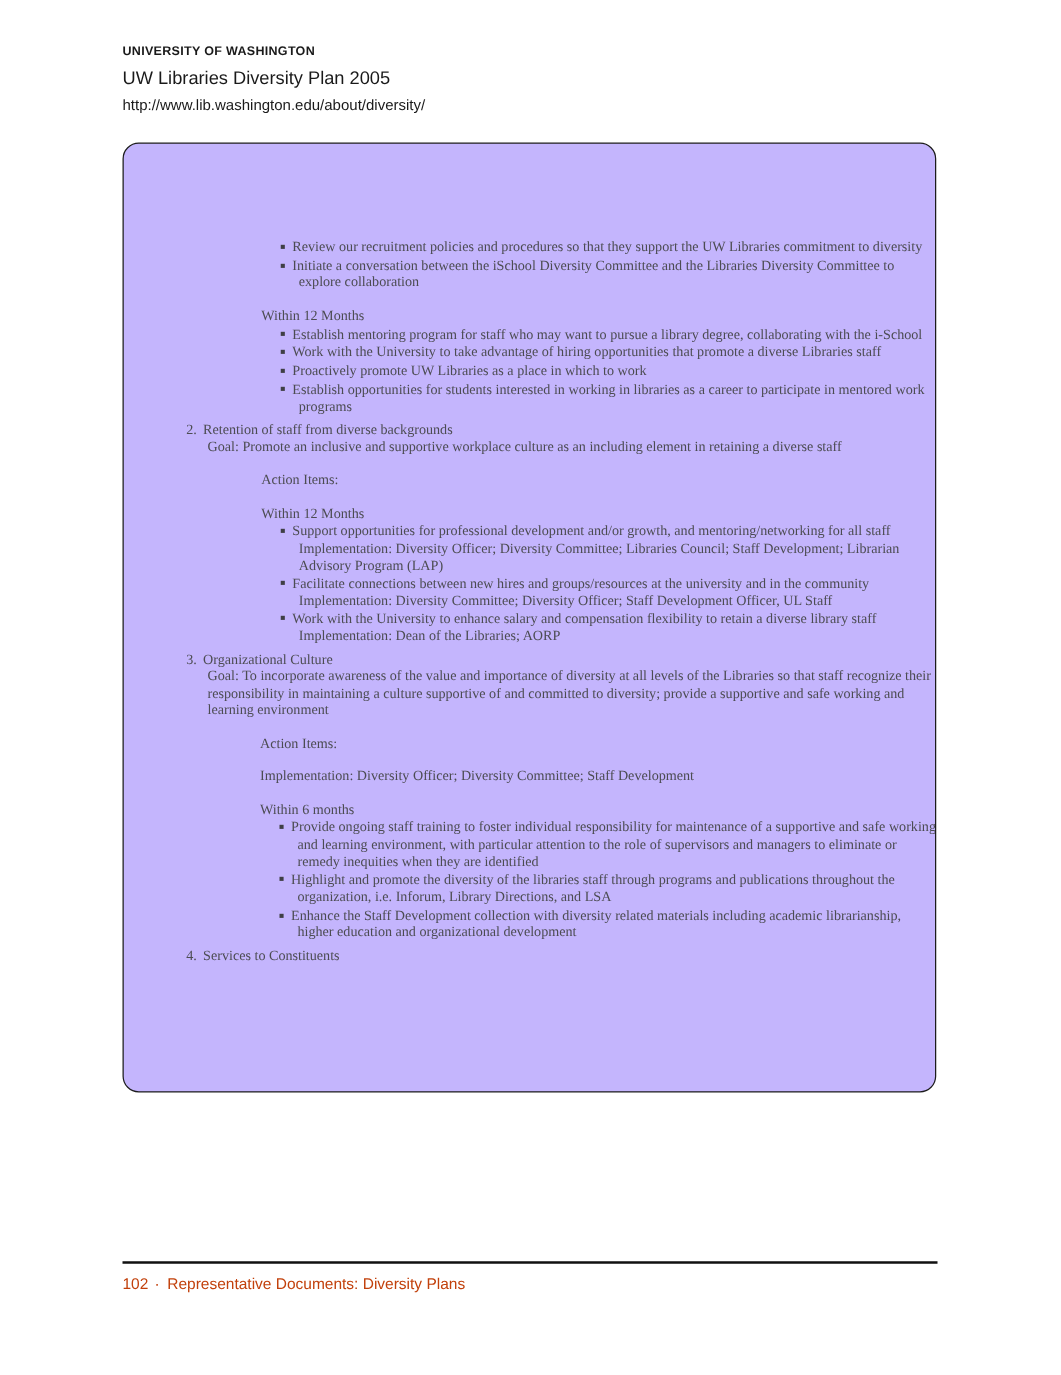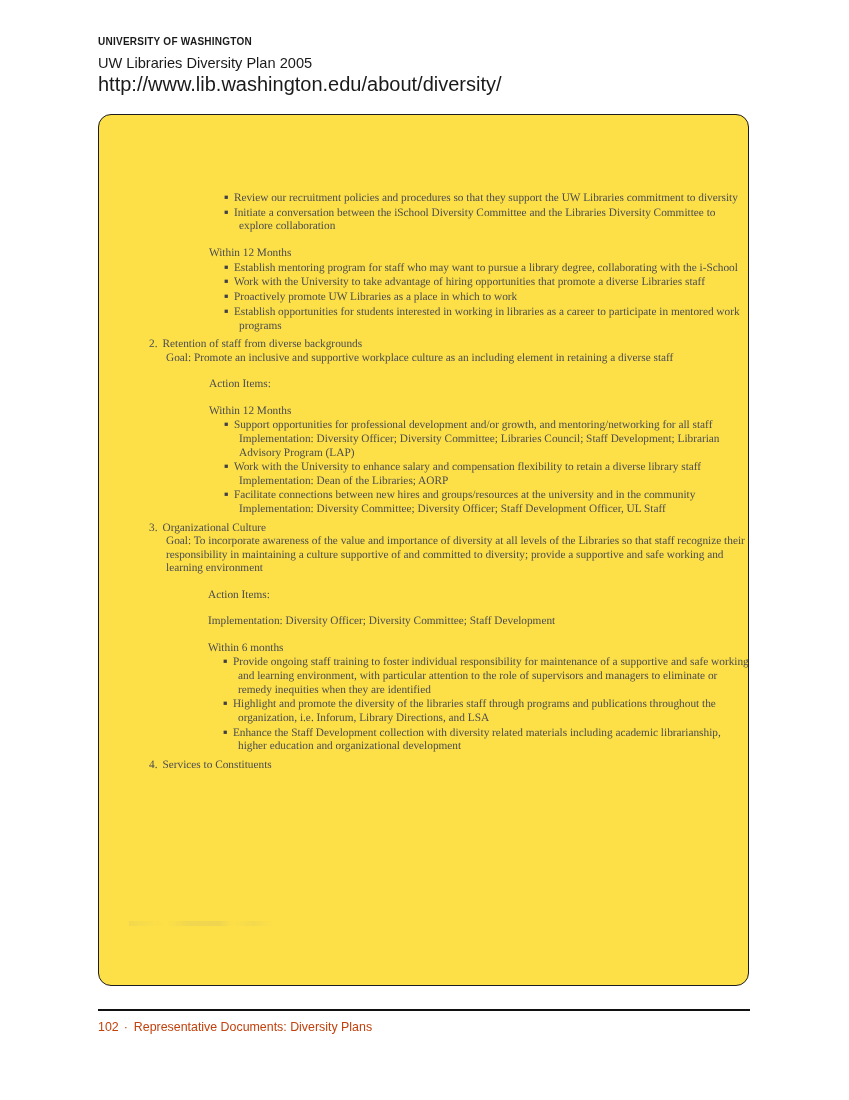--- a/index.html
+++ b/index.html
@@ -35,38 +35,38 @@
     font-family: "Liberation Sans", sans-serif;
     font-size: 14.6px;
     font-weight: normal;
     color: #1a1a1a;
     line-height: 20px;
     margin-top: 3px;
     white-space: nowrap;
   }
   #page-header .doc-url {
     font-family: "Liberation Sans", sans-serif;
-    font-size: 20px;
+    font-size: 12px;
     font-weight: normal;
     color: #1a1a1a;
     line-height: 20px;
     margin-top: 1px;
     white-space: nowrap;
   }
 
   
   #doc-frame {
     position: absolute;
     left: 98px;
     top: 114px;
     width: 651px;
-    height: 872px;
+    height: 760px;
     border: 1.1px solid #1c1c1c;
     border-radius: 13px;
-    background: #fde047;
+    background: #c4b5fd;
     box-sizing: border-box;
     overflow: hidden;
   }
 
   
   .scan-smudge {
     position: absolute;
     left: 30px;
     top: 806px;
     width: 145px;
@@ -154,22 +154,22 @@
       <div class="blk lvl-bullet"><span class="bullet-mark">▪</span><span>Proactively promote UW Libraries as a place in which to work</span></div>
       <div class="blk lvl-bullet"><span class="bullet-mark">▪</span><span>Establish opportunities for students interested in working in libraries as a career to participate in mentored work programs</span></div>
       <div style="height: 5px;"></div>
       <div class="blk lvl-num"><span class="num-mark">2.</span><span>Retention of staff from diverse backgrounds</span></div>
       <div class="blk lvl-goal">Goal: Promote an inclusive and supportive workplace culture as an including element in retaining a diverse staff</div>
       <div style="height: 13px;"></div>
       <div class="blk lvl-head">Action Items:</div>
       <div style="height: 13px;"></div>
       <div class="blk lvl-head">Within 12 Months</div>
       <div class="blk lvl-bullet"><span class="bullet-mark">▪</span><span>Support opportunities for professional development and/or growth, and mentoring/networking for all staff Implementation: Diversity Officer; Diversity Committee; Libraries Council; Staff Development; Librarian Advisory Program (LAP)</span></div>
+      <div class="blk lvl-bullet"><span class="bullet-mark">▪</span><span>Facilitate connections between new hires and groups/resources at the university and in the community Implementation: Diversity Committee; Diversity Officer; Staff Development Officer, UL Staff</span></div>
       <div class="blk lvl-bullet"><span class="bullet-mark">▪</span><span>Work with the University to enhance salary and compensation flexibility to retain a diverse library staff Implementation: Dean of the Libraries; AORP</span></div>
-      <div class="blk lvl-bullet"><span class="bullet-mark">▪</span><span>Facilitate connections between new hires and groups/resources at the university and in the community Implementation: Diversity Committee; Diversity Officer; Staff Development Officer, UL Staff</span></div>
       <div style="height: 5px;"></div>
       <div class="blk lvl-num"><span class="num-mark">3.</span><span>Organizational Culture</span></div>
       <div class="blk lvl-goal">Goal: To incorporate awareness of the value and importance of diversity at all levels of the Libraries so that staff recognize their responsibility in maintaining a culture supportive of and committed to diversity; provide a supportive and safe working and learning environment</div>
       <div style="height: 13px;"></div>
       <div class="blk lvl-head-b">Action Items:</div>
       <div style="height: 13px;"></div>
       <div class="blk lvl-head-b">Implementation: Diversity Officer; Diversity Committee; Staff Development</div>
       <div style="height: 13px;"></div>
       <div class="blk lvl-head-b">Within 6 months</div>
       <div class="blk lvl-bullet2"><span class="bullet-mark">▪</span><span>Provide ongoing staff training to foster individual responsibility for maintenance of a supportive and safe working and learning environment, with particular attention to the role of supervisors and managers to eliminate or remedy inequities when they are identified</span></div>

